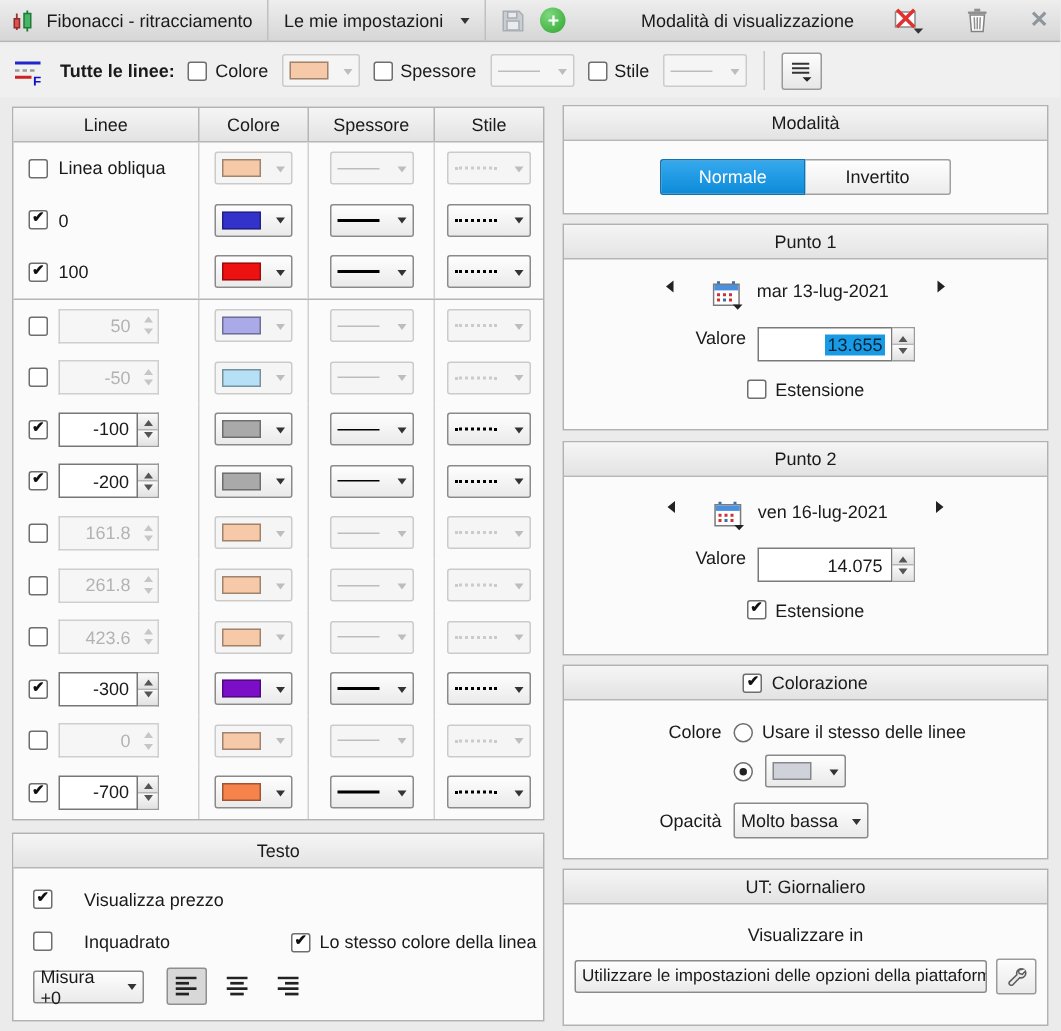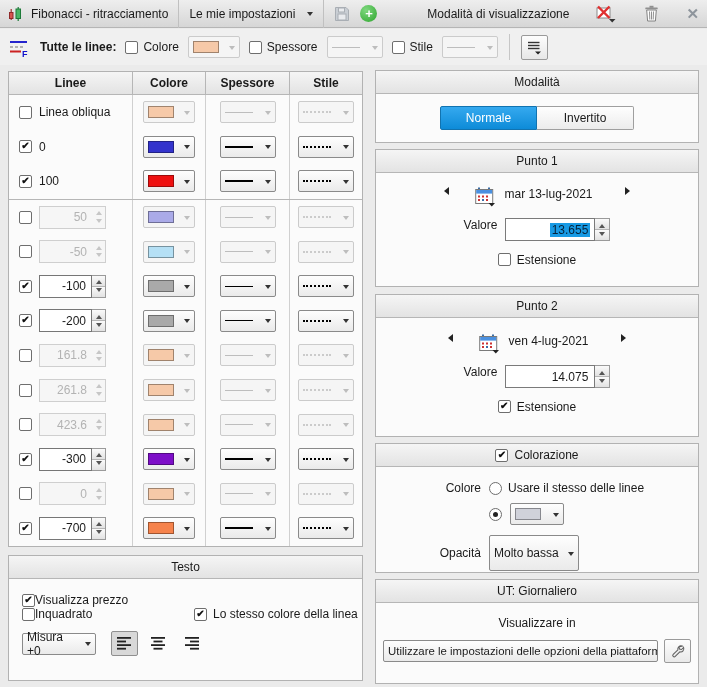--- a/index.html
+++ b/index.html
@@ -56,35 +56,35 @@
   .spin.dis .inp{border-color:#cfcfcf;background:#f6f6f6;color:#b3b3b3;border-right:none}
   .spin.dis .btns{border-color:#cfcfcf;background:#f6f6f6}
   .spin.dis .sbtn{background:transparent;border-top:none}
 
   
   .panel{position:absolute;border:1px solid #b2b2b2;background:#fbfbfb}
   .phead{height:23px;border-bottom:1px solid #b6b6b6;background:linear-gradient(#f5f5f5,#e3e3e3);display:flex;align-items:center;justify-content:center;font-weight:normal;gap:6px}
 
   
   .thead{display:flex;height:23px;border-bottom:1px solid #b6b6b6;background:linear-gradient(#f5f5f5,#e3e3e3)}
-  .hcell{display:flex;align-items:center;justify-content:center;font-weight:bold;border-right:1px solid #b6b6b6}
+  .hcell{display:flex;align-items:center;justify-content:center;font-weight:normal;border-right:1px solid #b6b6b6}
   .hcell:last-child,.cell:last-child{border-right:none}
   .w1{width:124px}.w2{width:73px}.w3{width:84px}.w4{flex:1}
   .trow{display:flex;height:34.6px;align-items:stretch}
   .cell{display:flex;align-items:center;justify-content:center;border-right:1px solid #d0d0d0}
   .cell.c1{justify-content:flex-start;padding-left:10px;gap:7px}
   .groupsep{height:1px;background:#b6b6b6}
   .rowlab{white-space:nowrap}
 
   
   .t-row{display:flex;align-items:center;padding-left:13px}
-  .t-col1{width:172px;display:flex;align-items:center;gap:0}
+  .t-col1{width:172px;display:flex;gap:21px}
   .t-col2{display:flex;align-items:center;gap:6px}
   .t-row1{margin-top:14px}
-  .t-row2{}
+  .t-row2{margin-top:14px}
   .t-row3{margin-top:10px;gap:7px}
   .alignbtn{width:27px;height:25px;display:flex;align-items:center;justify-content:center;border:1px solid transparent;border-radius:2px}
   .alignbtn.on{border-color:#8f8f8f;background:#d8d8d8}
   .mis-dd{width:74px;height:22px;margin-right:8px}
 
   
   .segwrap{display:flex;justify-content:center;margin-top:12px}
   .seg{min-width:97px;height:24px;border:1px solid #9f9f9f;background:linear-gradient(#fefefe,#ececec);display:flex;align-items:center;justify-content:center;padding:0 10px}
   .seg:first-child{border-radius:2px 0 0 2px}
   .seg:last-child{border-radius:0 2px 2px 0;border-left:none}
@@ -105,21 +105,21 @@
   .extrow{margin-top:12px;gap:6px}
 
   
   .crow{display:flex;align-items:center}
   .clabel{width:105px;text-align:right;margin-right:8px;flex:none}
   .c-row1{margin-top:14px;gap:0}
   .c-row2{margin-top:8px}
   .c-row3{margin-top:10px}
   .rlabel{margin-left:6px;white-space:nowrap}
   .col-dd{width:54px;height:22px;margin-left:8px}
-  .opa-dd{width:90px;height:36px}
+  .opa-dd{width:90px;height:24px}
 
   
   .ut-label{text-align:center;margin-top:13px}
   .ut-row{display:flex;align-items:center;gap:6px;margin:9px 7px 0}
   .ut-dd{flex:1;height:22px;font-size:11.4px;white-space:nowrap;overflow:hidden}
   .wrenchbtn{width:27px;height:24px;border:1px solid #9a9a9a;border-radius:2px;background:linear-gradient(#fdfdfd,#e9e9e9);display:flex;align-items:center;justify-content:center;flex:none}
 </style>
 </head>
 <body>
 
@@ -754,21 +754,21 @@
         <rect x="1.2" y="3" width="16" height="3.6" fill="#4a90e0"></rect>
         <rect x="3" y="8.5" width="2" height="2" fill="#cc3333"></rect>
           <rect x="7" y="8.5" width="2" height="2" fill="#cc3333"></rect>
         <rect x="11" y="8.5" width="2" height="2" fill="#cc3333"></rect>
           <rect x="3" y="12" width="2" height="2" fill="#cc3333"></rect>
         <rect x="7" y="12" width="2" height="2" fill="#3a6ea8"></rect>
           <rect x="11" y="12" width="2" height="2" fill="#cc3333"></rect>
         <polygon points="13.5,16 20,16 16.8,19.5" fill="#222"></polygon>
       </svg>
     </span>
-    <span class="datetext">ven 4-lug-2021</span>
+    <span class="datetext">ven 16-lug-2021</span>
     <span class="trr"></span>
   </div>
   <div class="prow valrow">
     <span class="vlabel">Valore</span>
     <div class="vinp">
       <span class="valtext">14.075</span>
     </div>
     <div class="vbtns">
       <span class="sbtn">
           <i class="tu"></i>

